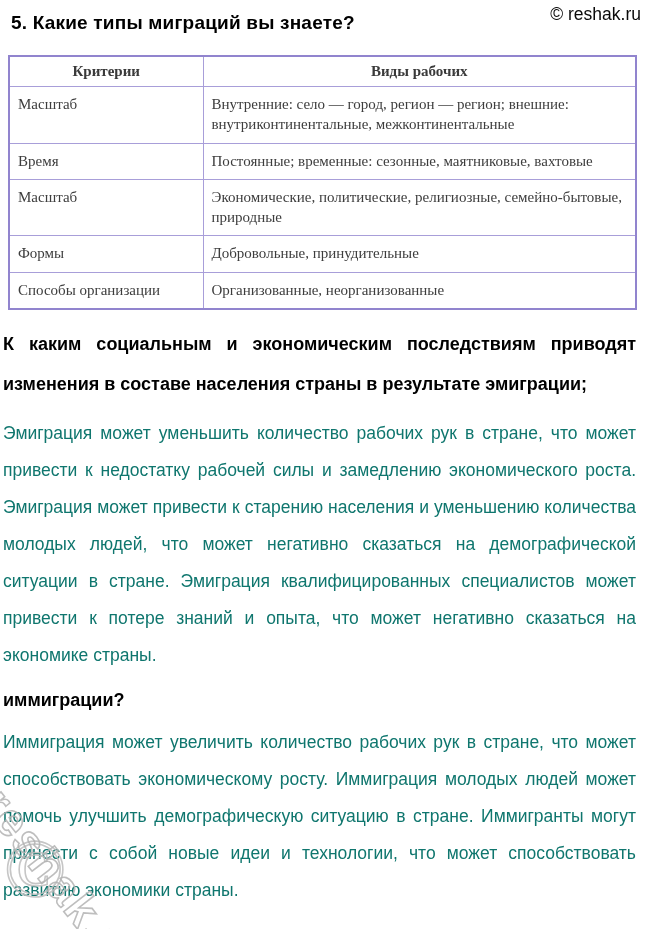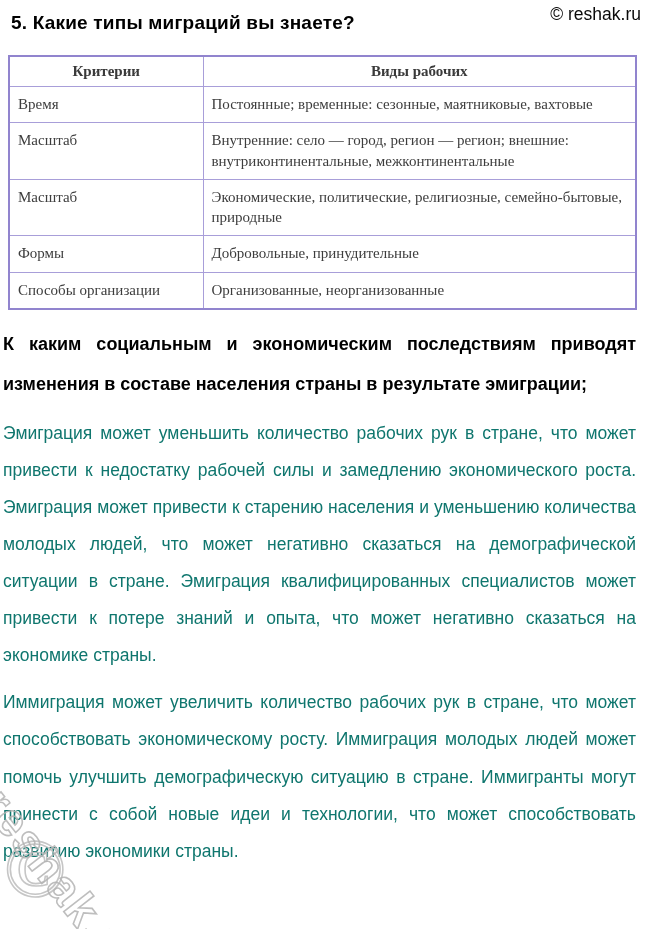--- a/index.html
+++ b/index.html
@@ -142,26 +142,26 @@
       <col class="c-types">
     </colgroup>
     <thead>
       <tr>
         <th>Критерии</th>
         <th>Виды рабочих</th>
       </tr>
     </thead>
     <tbody>
         <tr>
+          <td>Масштаб</td>
+          <td>Внутренние: село — город, регион — регион; внешние: внутриконтинентальные, межконтинентальные</td>
+        </tr>
+        <tr>
           <td>Время</td>
           <td>Постоянные; временные: сезонные, маятниковые, вахтовые</td>
-        </tr>
-        <tr>
-          <td>Масштаб</td>
-          <td>Внутренние: село — город, регион — регион; внешние: внутриконтинентальные, межконтинентальные</td>
         </tr>
         <tr>
           <td>Масштаб</td>
           <td>Экономические, политические, религиозные, семейно-бытовые, природные</td>
         </tr>
         <tr>
           <td>Формы</td>
           <td>Добровольные, принудительные</td>
         </tr>
         <tr>
@@ -169,20 +169,21 @@
           <td>Организованные, неорганизованные</td>
         </tr>
       </tbody>
   </table>
 
   <div class="text-block">
     <p class="q-bold">К каким социальным и экономическим последствиям приводят изменения в составе населения страны в результате эмиграции;</p>
 
     <p class="body-par">Эмиграция может уменьшить количество рабочих рук в стране, что может привести к недостатку рабочей силы и замедлению экономического роста. Эмиграция может привести к старению населения и уменьшению количества молодых людей, что может негативно сказаться на демографической ситуации в стране. Эмиграция квалифицированных специалистов может привести к потере знаний и опыта, что может негативно сказаться на экономике страны.</p>
 
+    <p class="sub-bold">иммиграции?</p>
 
     <p class="body-par">Иммиграция может увеличить количество рабочих рук в стране, что может способствовать экономическому росту. Иммиграция молодых людей может помочь улучшить демографическую ситуацию в стране. Иммигранты могут принести с собой новые идеи и технологии, что может способствовать развитию экономики страны.</p>
   </div>
 
   <div class="watermark">
     <span class="wm-copyright">©</span>
     <span class="wm-text">reshak.ru</span>
   </div>
 
 </div>

